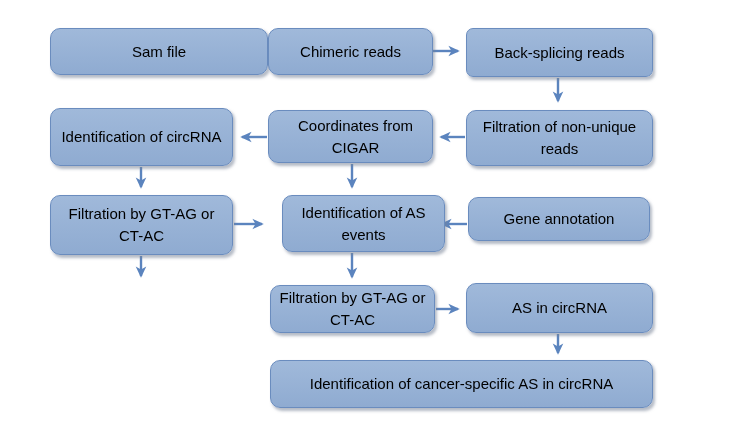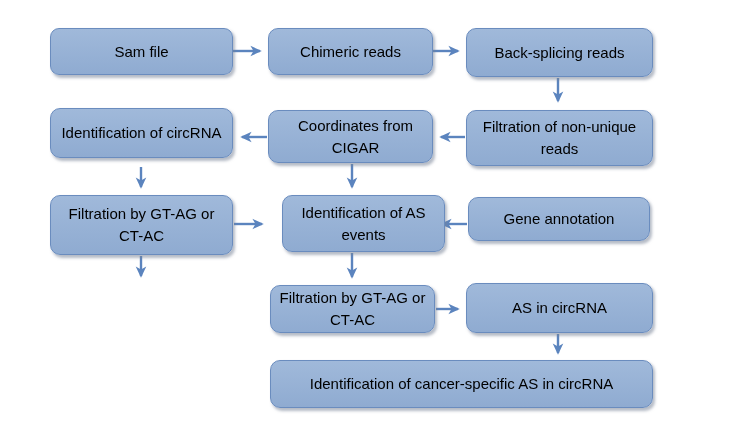--- a/index.html
+++ b/index.html
@@ -35,25 +35,25 @@
     justify-content: center;
     text-align: center;
     color: var(--text);
     font-size: 15px;
     line-height: 1.45;
     padding: 2px 8px;
   }
   .box .label { display: block; }
 
   
-  .b-sam            { left: 50px;  top: 28px;  width: 183px; height: 47px; border-radius: 9px; }
+  .b-sam            { left: 50px;  top: 28px;  width: 218px; height: 47px; }
   .b-chimeric       { left: 268px; top: 28px;  width: 165px; height: 47px; text-align: center; }
-  .b-backsplicing   { left: 466px; top: 28px;  width: 187px; height: 49px; }
+  .b-backsplicing   { left: 466px; top: 28px;  width: 187px; height: 49px; border-radius: 7px; }
   
-  .b-ident-circ     { left: 50px;  top: 108px; width: 183px; height: 50px; }
+  .b-ident-circ     { left: 50px;  top: 108px; width: 183px; height: 58px; }
   .b-coords         { left: 268px; top: 110px; width: 165px; height: 53px; padding-left: 18px; }
   .b-filt-nonuniq   { left: 466px; top: 110px; width: 187px; height: 56px; }
   
   .b-filt-gtag1     { left: 50px;  top: 195px; width: 183px; height: 60px; }
   .b-ident-as       { left: 282px; top: 195px; width: 163px; height: 57px; }
   .b-gene-annot     { left: 468px; top: 197px; width: 182px; height: 44px; }
   
   .b-gene-annot-circ{ left: 50px;  top: 283px; width: 183px; height: 125px; border-radius: 20px; }
   .b-filt-gtag2     { left: 270px; top: 285px; width: 165px; height: 48px; }
   .b-as-circ        { left: 466px; top: 283px; width: 187px; height: 50px; }

